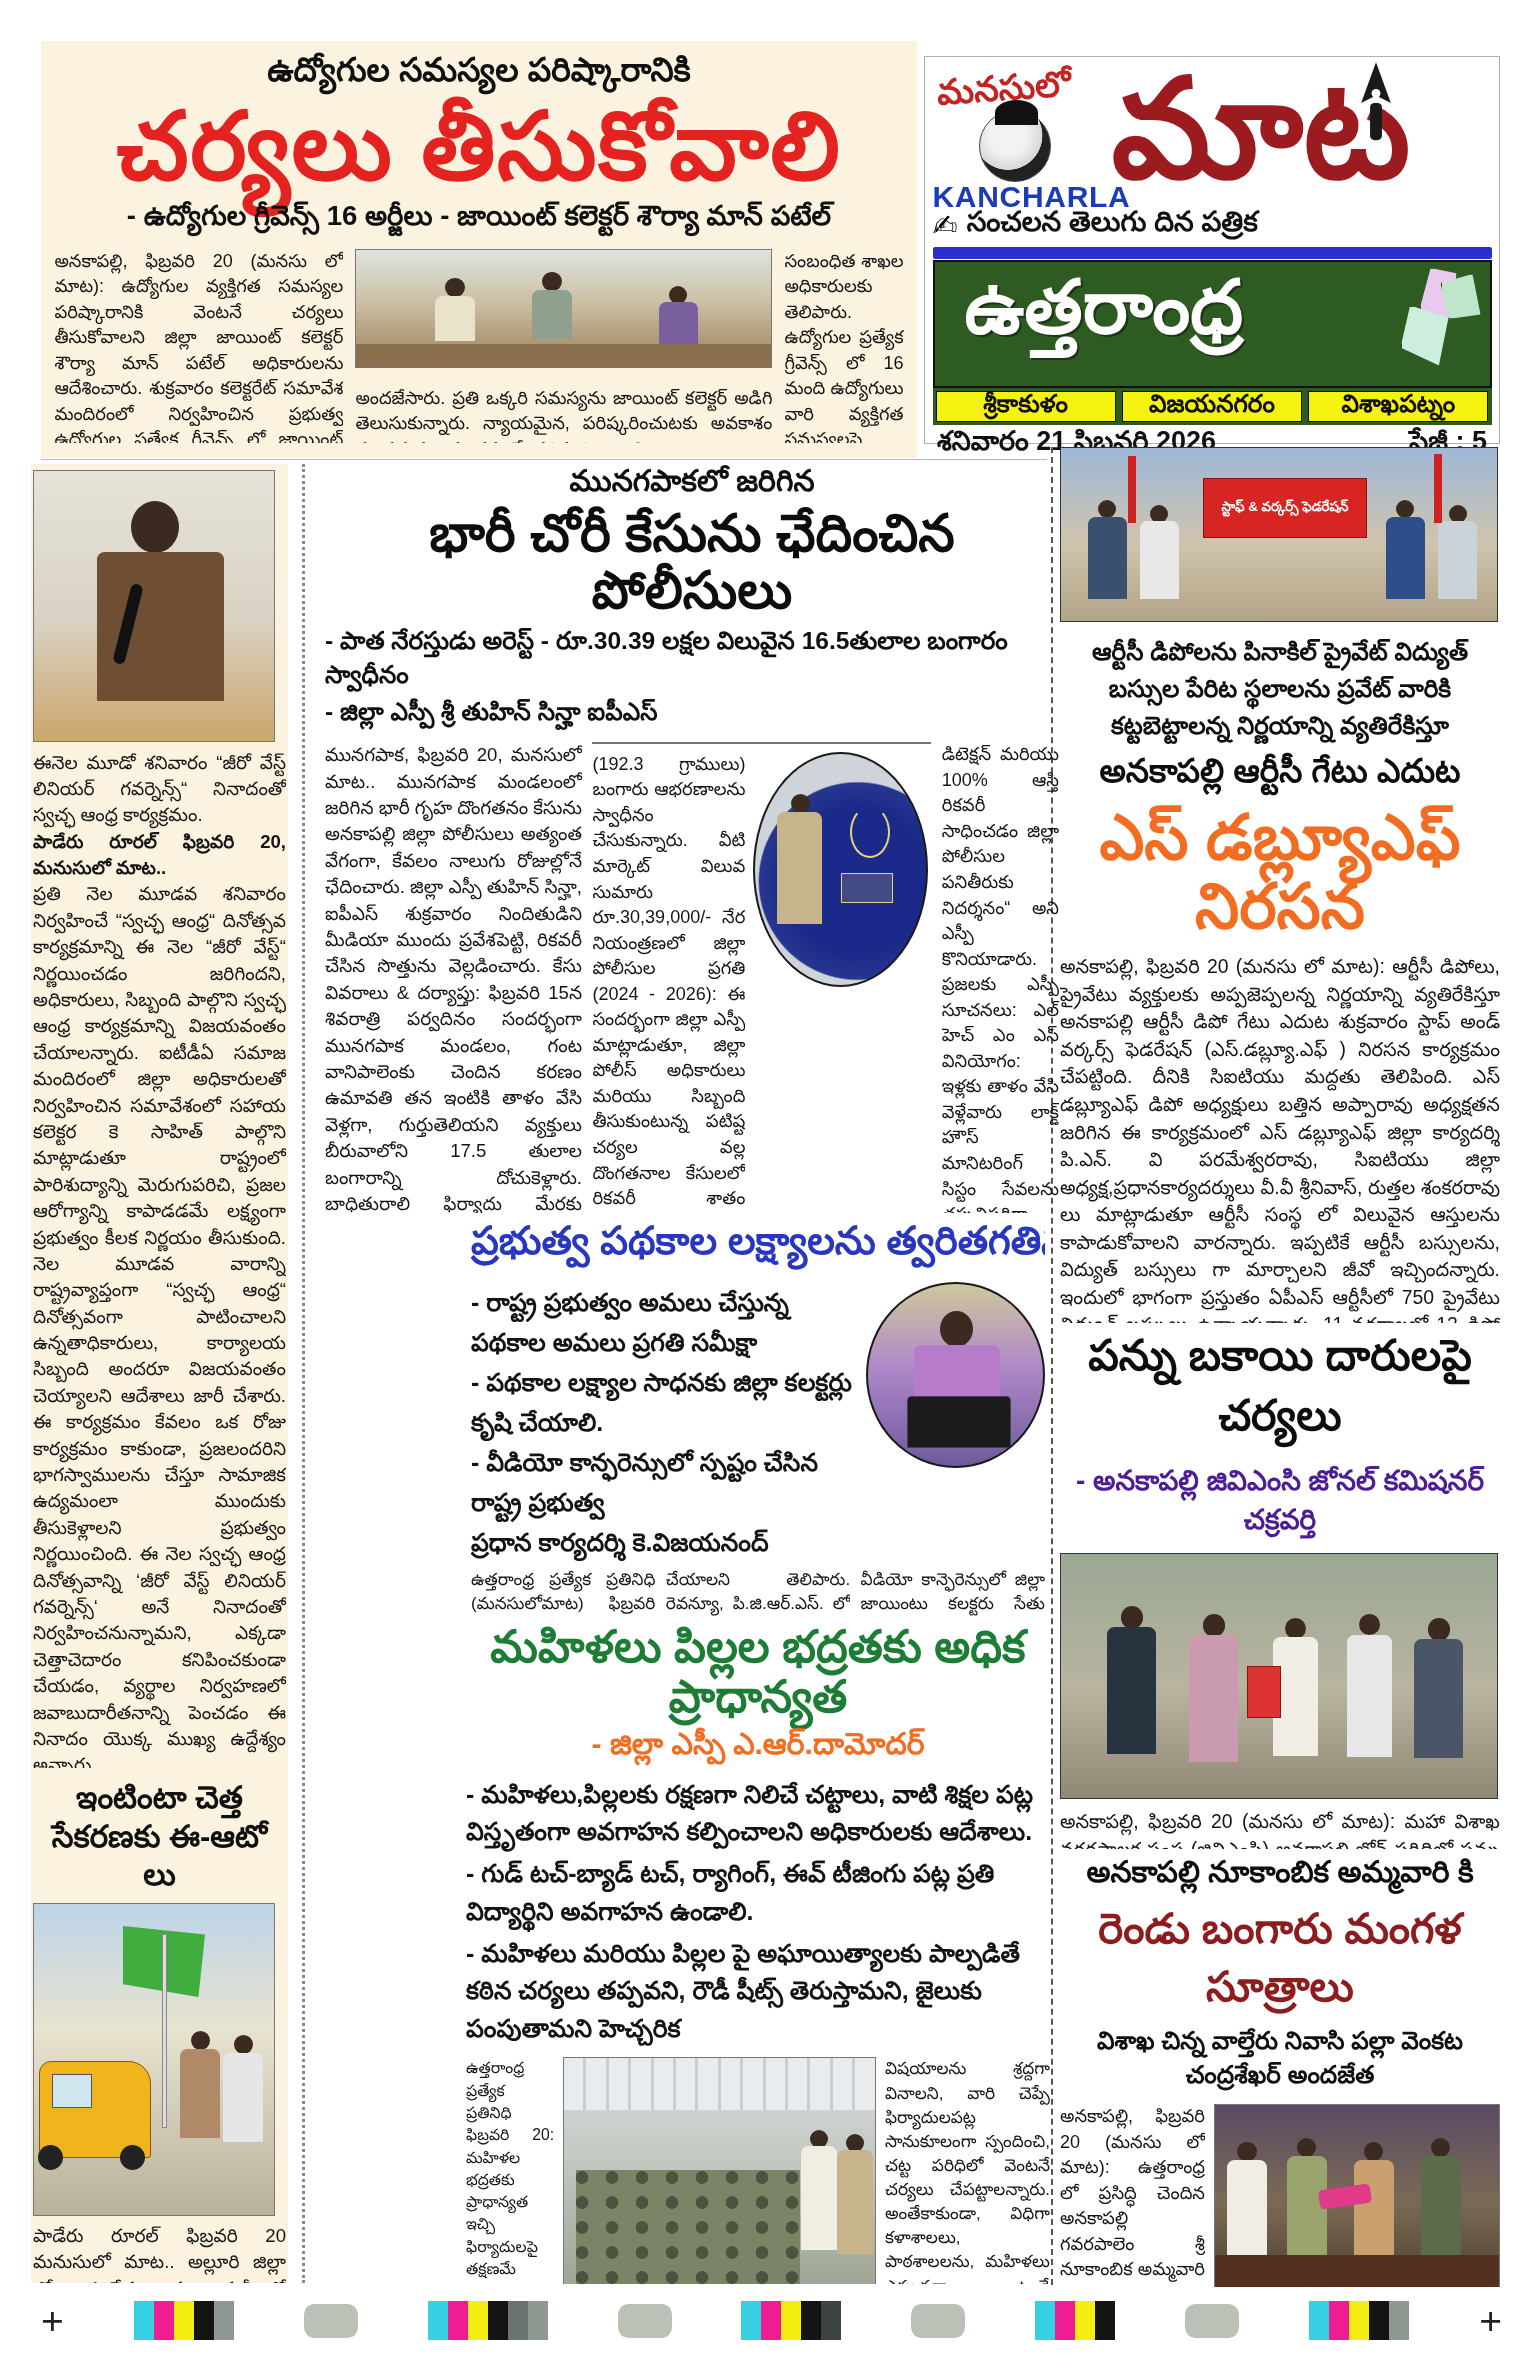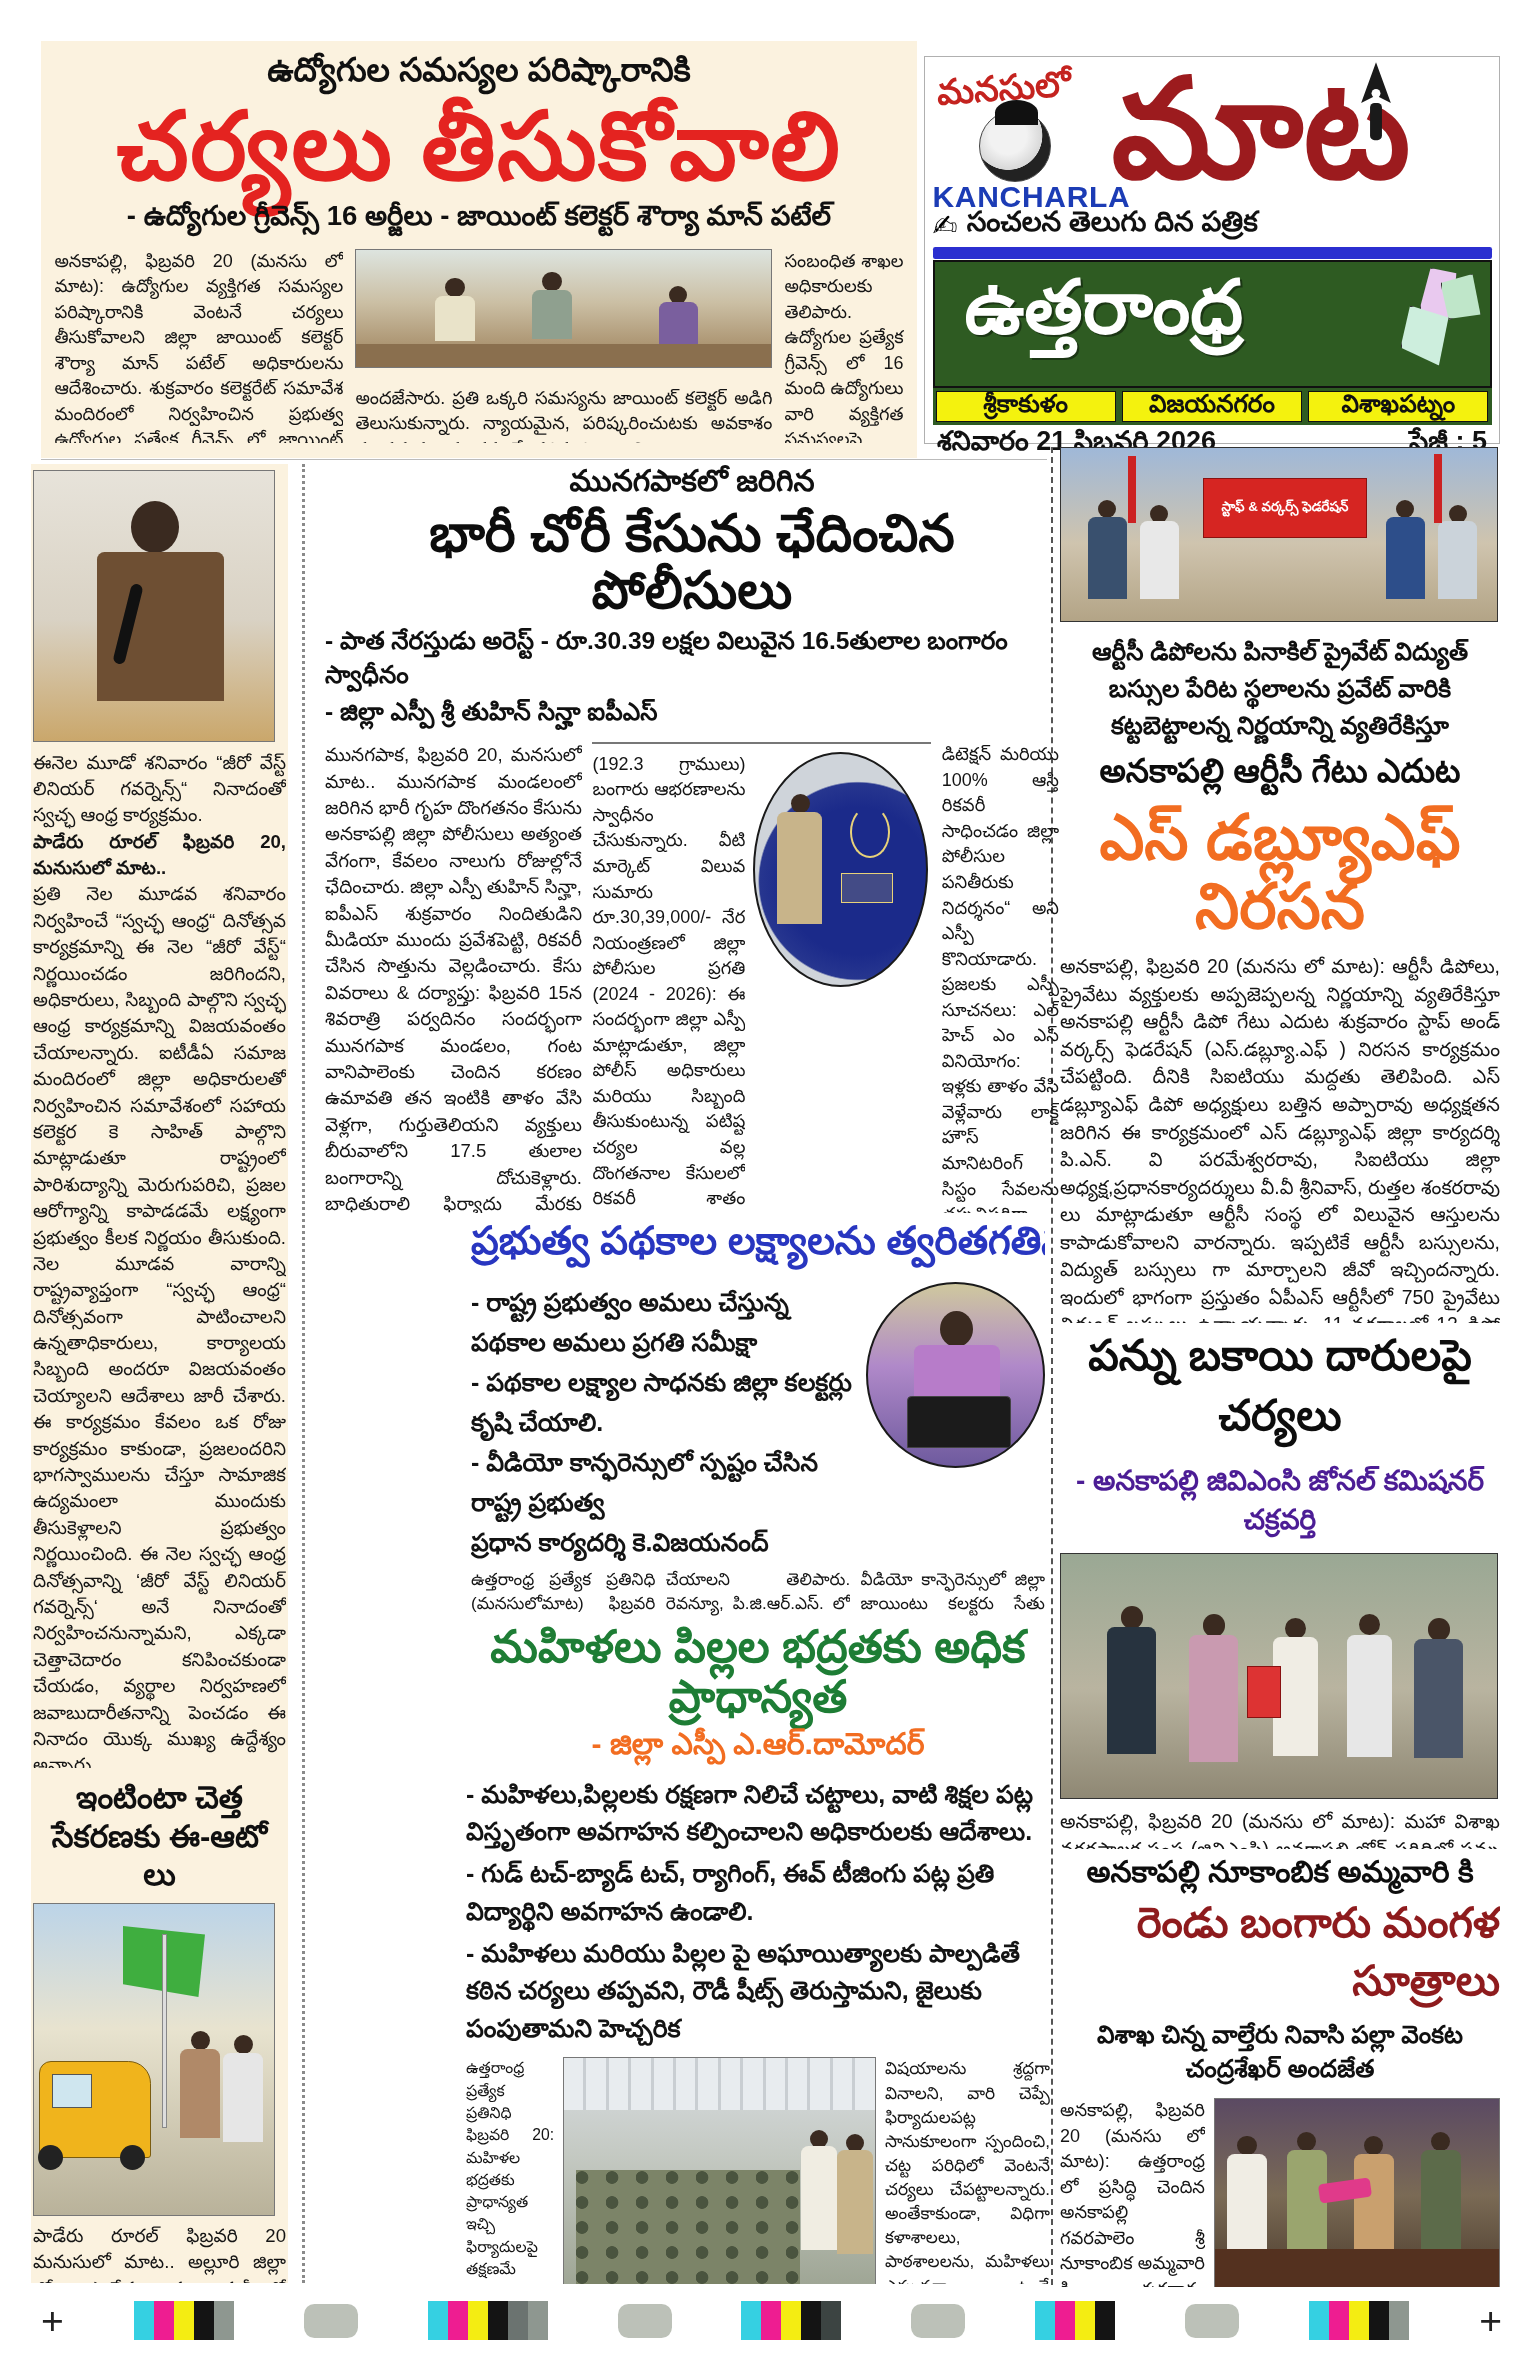--- a/index.html
+++ b/index.html
@@ -232,21 +232,21 @@
         <div class="p-head" style="left:282px;top:76px;width:18px;height:18px;"></div>
         <div class="p-body" style="left:273px;top:92px;width:36px;height:104px;background:#c8b48a;"></div>
       </div>
       <div class="body-txt clip" style="flex:1;font-size:17px;">విషయాలను శ్రద్దగా వినాలని, వారి చెప్పే ఫిర్యాదులపట్ల సానుకూలంగా స్పందించి, చట్ట పరిధిలో వెంటనే చర్యలు చేపట్టాలన్నారు. అంతేకాకుండా, విధిగా కళాశాలలు, పాఠశాలలను, మహిళలు ఎక్కువగా ఉండే ప్రాంతాలను శక్తి బృందాలు, ఇతర పోలీసు సిబ్బంది సందర్శించి, గుడ్ టచ్, బ్యాడ్ టచ్, ర్యాగింగ్, ఈవ్ టీజింగు, వారికి రక్షణగా నిలిచే చట్టాలు పట్ల అవగాహన కల్పించాలన్నారు. ఆపద సమయంలో పోలీసులు సహాయం పొందే విధానంపట్ల అవగాహన కల్పించేందుకు జిల్లా</div>
     </div>
 
   </section>
 
   <section class="abs clip" style="left:1060px;top:1855px;width:440px;height:432px;">
     <div class="ctr bold" style="font-size:30px;color:#0d0d0d;">అనకాపల్లి నూకాంబిక అమ్మవారి కి</div>
-    <div class="ctr bold" style="font-size:42px;color:#8e1b1d;margin-top:3px;text-align:right;">రెండు బంగారు మంగళ సూత్రాలు</div>
+    <div class="ctr bold" style="font-size:42px;color:#8e1b1d;margin-top:9px;">రెండు బంగారు మంగళ సూత్రాలు</div>
     <div class="ctr bold" style="font-size:24.6px;color:#101010;margin-top:6px;">విశాఖ చిన్న వాల్తేరు నివాసి పల్లా వెంకట చంద్రశేఖర్ అందజేత</div>
     <div style="display:flex;gap:9px;margin-top:9px;height:194px;">
       <div class="body-txt clip" style="width:145px;font-size:18px;">అనకాపల్లి, ఫిబ్రవరి 20 (మనసు లో మాట): ఉత్తరాంధ్ర లో ప్రసిద్ధి చెందిన అనకాపల్లి గవరపాలెం శ్రీ నూకాంబిక అమ్మవారి కి శుక్రవారం విశాఖపట్నం చిన్న వాల్తేర్ నివాసి పల్లా వెంకట చంద్రశేఖర్ రెండు బంగారు (39-961 గ్రాములు) మంగళ సూత్రాలను</div>
       <div class="photo" style="flex:1;height:194px;background:linear-gradient(180deg,#5b4a63 0%,#7a6a55 50%,#4a3a2c 100%);">
         <div class="p-head" style="left:22.4px;top:37px;width:19.4px;height:19.4px;"></div>
         <div class="p-body" style="left:12px;top:55px;width:40px;height:97px;background:#f0ede4;"></div>
         <div class="p-head" style="left:82px;top:33px;width:19.4px;height:19.4px;"></div>
         <div class="p-body" style="left:72px;top:51px;width:40px;height:101px;background:#9aa56e;"></div>
         <div class="p-head" style="left:149px;top:37px;width:19.4px;height:19.4px;"></div>
         <div class="p-body" style="left:139px;top:55px;width:40px;height:97px;background:#c9a06e;"></div>

